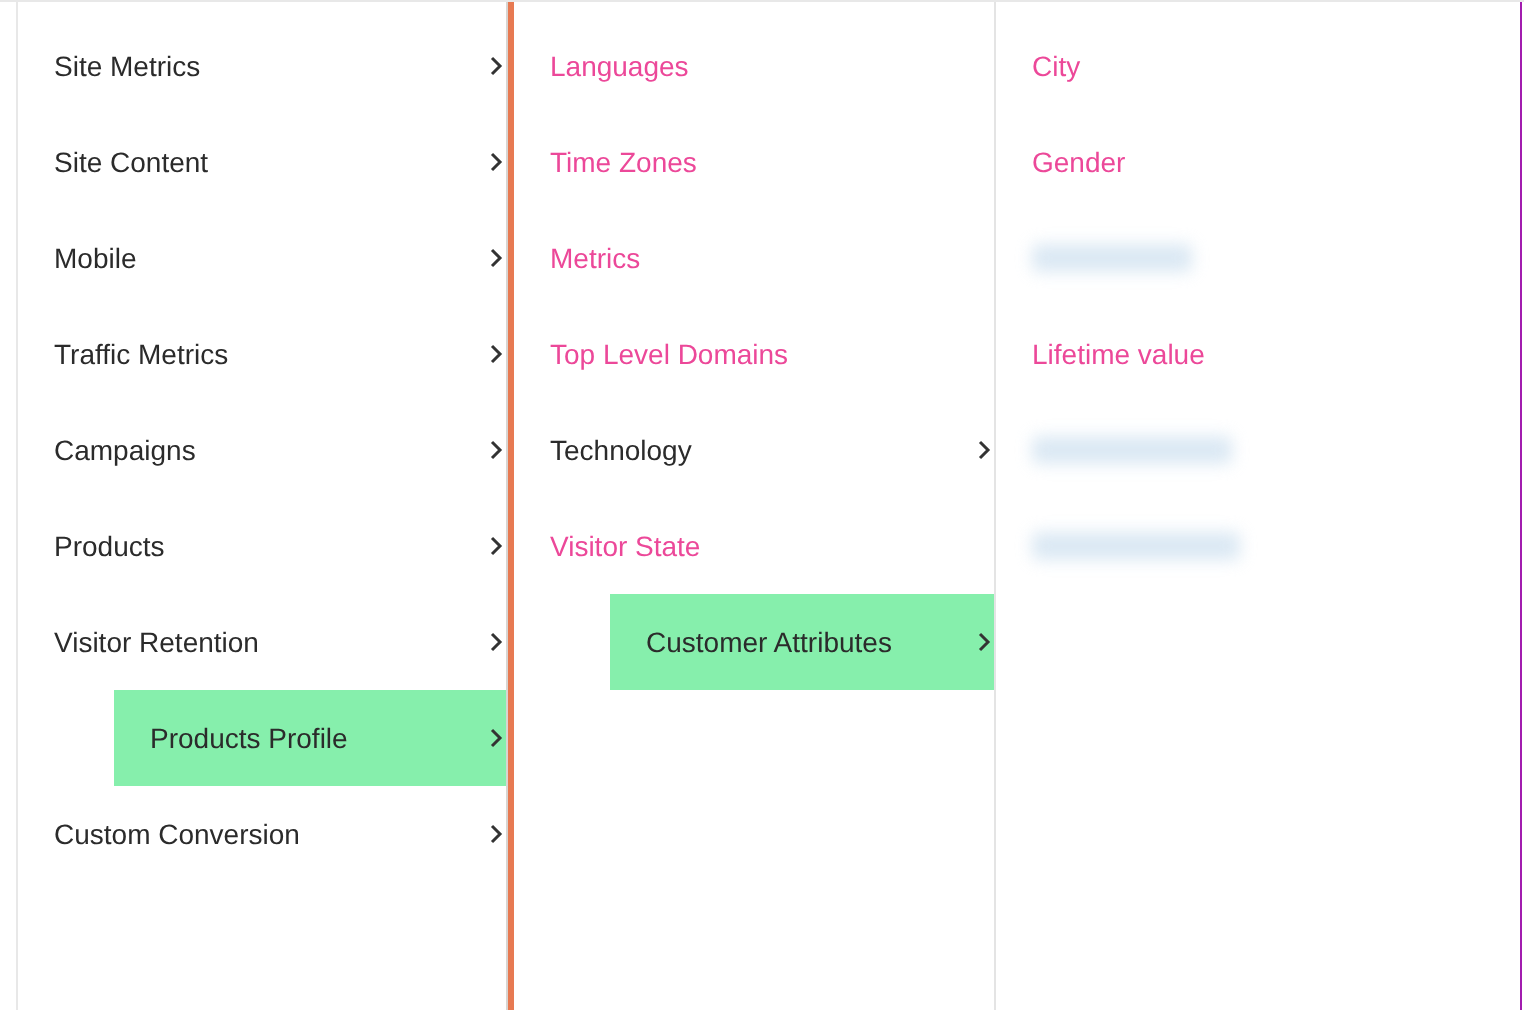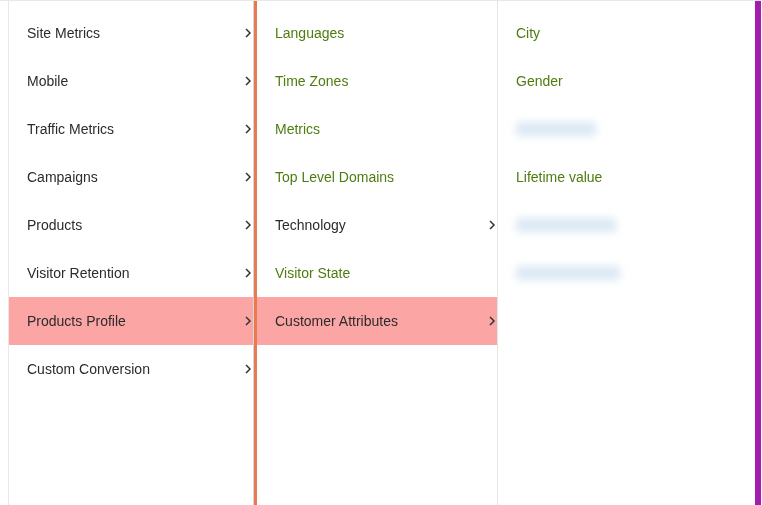--- a/index.html
+++ b/index.html
@@ -27,39 +27,40 @@
       border-left: 1px solid #e8e8e8;
       border-right: 1px solid #d8d5d2;
     }
     .col-2 {
       width: 244px;
       border-left: 3px solid #e77a52;
       border-right: 1px solid #e4e4e4;
     }
     .col-3 {
       flex: 1;
-      border-right: 6px solid #a21caf;
+      border-right: 1px solid #a21caf;
       margin-right: 1px;
     }
     .menu-item {
       display: flex;
       align-items: center;
       justify-content: space-between;
       height: 48px;
       padding: 0 0 0 18px;
       cursor: pointer;
     }
     .menu-item.link {
-      color: #4d7c0f;
+      color: #ec4899;
     }
     .menu-item.expandable {
       color: #2b2b2b;
     }
     .menu-item.selected {
-      background: #fca5a5;
+      background: #86efac;
+      margin-left: 48px;
     }
     .chevron {
       width: 10px;
       height: 10px;
       flex-shrink: 0;
     }
     .chevron svg {
       width: 100%;
       height: 100%;
       display: block;
@@ -85,20 +86,28 @@
   <div class="column col-1">
     <div class="menu-item expandable">
       <span>Site Metrics</span>
       <span class="chevron">
         <svg viewBox="0 0 10 10">
             <path d="M3 1 L7 5 L3 9" fill="none" stroke="#333" stroke-width="1.5"></path>
           </svg>
       </span>
     </div>
     <div class="menu-item expandable">
+      <span>Site Content</span>
+      <span class="chevron">
+        <svg viewBox="0 0 10 10">
+            <path d="M3 1 L7 5 L3 9" fill="none" stroke="#333" stroke-width="1.5"></path>
+          </svg>
+      </span>
+    </div>
+    <div class="menu-item expandable">
       <span>Mobile</span>
       <span class="chevron">
         <svg viewBox="0 0 10 10">
             <path d="M3 1 L7 5 L3 9" fill="none" stroke="#333" stroke-width="1.5"></path>
           </svg>
       </span>
     </div>
     <div class="menu-item expandable">
       <span>Traffic Metrics</span>
       <span class="chevron">

